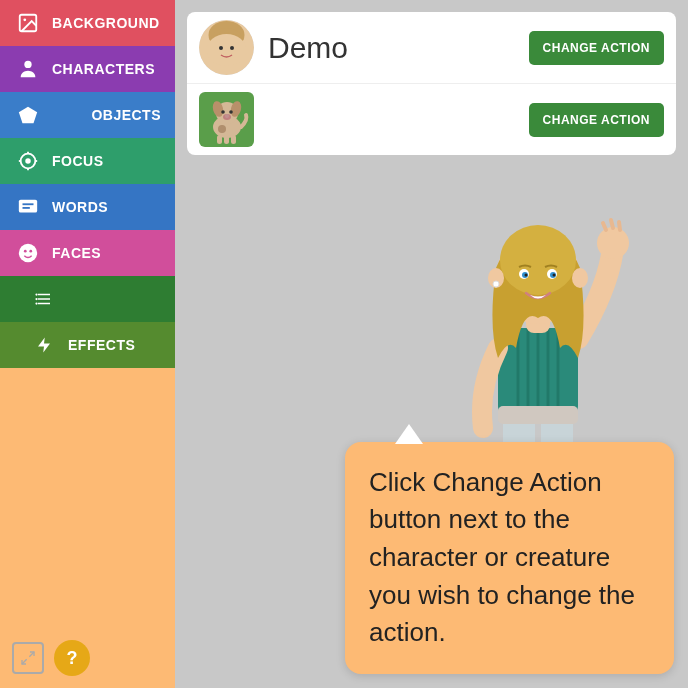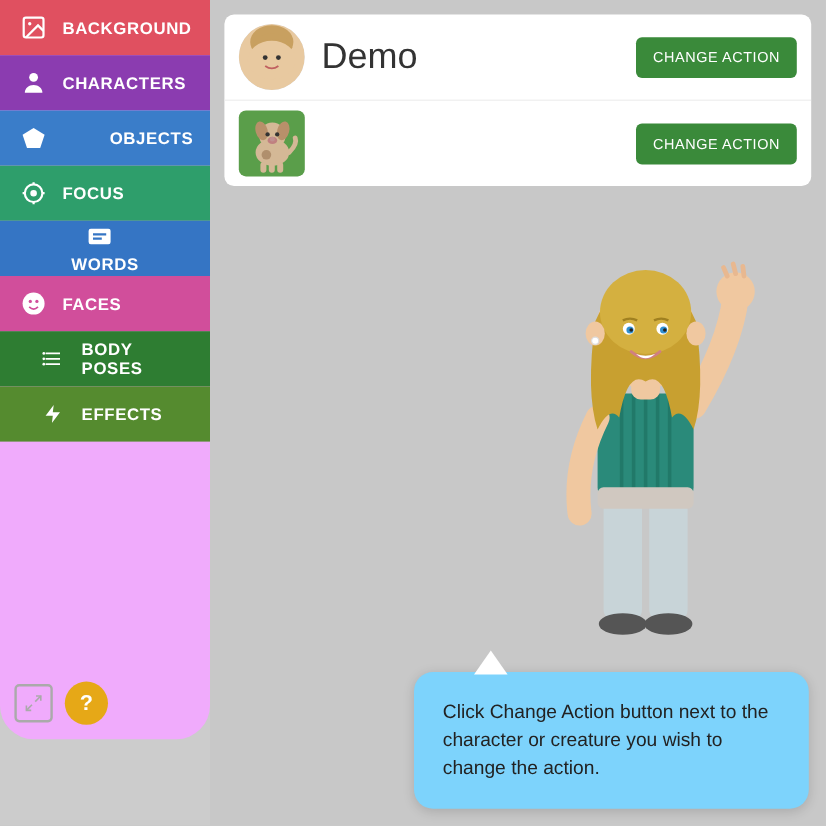--- a/index.html
+++ b/index.html
@@ -8,26 +8,25 @@
       height: 688px;
       overflow: hidden;
       font-family: 'Arial', sans-serif;
       background: #ccc;
       display: flex;
     }
 
     
     .sidebar {
       width: 175px;
-      height: 616px;
-      background: #f0abfc;
+      height: 688px;
+      background: #fdba74;
       display: flex;
       flex-direction: column;
       flex-shrink: 0;
-      border-radius: 28px;
     }
 
     .sidebar-item {
       display: flex;
       align-items: center;
       padding: 0 14px;
       height: 46px;
       cursor: pointer;
       font-weight: bold;
       font-size: 14px;
@@ -43,21 +42,21 @@
       display: flex;
       align-items: center;
       justify-content: center;
       flex-shrink: 0;
     }
 
     .sidebar-item.background { background: #e05060; }
     .sidebar-item.characters { background: #8b3cb0; }
     .sidebar-item.objects { background: #3a7dc9; justify-content: space-between; }
     .sidebar-item.focus { background: #2e9e6b; }
-    .sidebar-item.words { background: #3575c4; flex-direction: column; }
+    .sidebar-item.words { background: #3575c4; }
     .sidebar-item.faces { background: #d14e9b; }
     .sidebar-item.actions { background: #3a7dc9; }
     .sidebar-item.body-poses { background: #2e7d32; margin-left: 0; padding-left: 30px; }
     .sidebar-item.effects { background: #558b2f; padding-left: 30px; }
 
     .sidebar-item .chevron {
       position: absolute;
       right: 10px;
       font-size: 12px;
     }
@@ -143,45 +142,45 @@
       color: #333;
     }
 
     .change-action-btn {
       background: #3a8a3a;
       color: white;
       border: none;
       border-radius: 5px;
       padding: 10px 14px;
       font-size: 12px;
-      font-weight: normal;
+      font-weight: bold;
       cursor: pointer;
       letter-spacing: 0.5px;
       white-space: nowrap;
     }
 
     
     .char-illustration {
       position: absolute;
       bottom: 130px;
       right: 40px;
       width: 220px;
       height: 370px;
     }
 
     
     .tooltip-bubble {
       position: absolute;
       bottom: 14px;
       left: 170px;
       right: 14px;
-      background: #7dd3fc;
+      background: #fdba74;
       border-radius: 16px;
       padding: 22px 24px;
-      font-size: 16px;
+      font-size: 26px;
       line-height: 1.45;
       color: #222;
       box-shadow: 0 2px 10px rgba(0,0,0,0.15);
     }
     .tooltip-bubble::before {
       content: '';
       position: absolute;
       top: -18px;
       left: 50px;
       width: 0; height: 0;
@@ -277,21 +276,20 @@
     <span class="icon">
       <svg width="18" height="18" viewBox="0 0 24 24" fill="white">
         <line x1="4" y1="6" x2="20" y2="6" stroke="white" stroke-width="2"></line>
         <line x1="4" y1="12" x2="20" y2="12" stroke="white" stroke-width="2"></line>
         <line x1="4" y1="18" x2="20" y2="18" stroke="white" stroke-width="2"></line>
         <circle cx="2" cy="6" r="1.5" fill="white"></circle>
         <circle cx="2" cy="12" r="1.5" fill="white"></circle>
         <circle cx="2" cy="18" r="1.5" fill="white"></circle>
       </svg>
     </span>
-    <span>BODY POSES</span>
   </div>
 
   <div class="sidebar-item effects">
     <span class="icon">
       <svg width="18" height="18" viewBox="0 0 24 24" fill="white">
         <polygon points="13,2 4,14 12,14 11,22 20,10 12,10" fill="white"></polygon>
       </svg>
     </span>
     <span>EFFECTS</span>
   </div>

